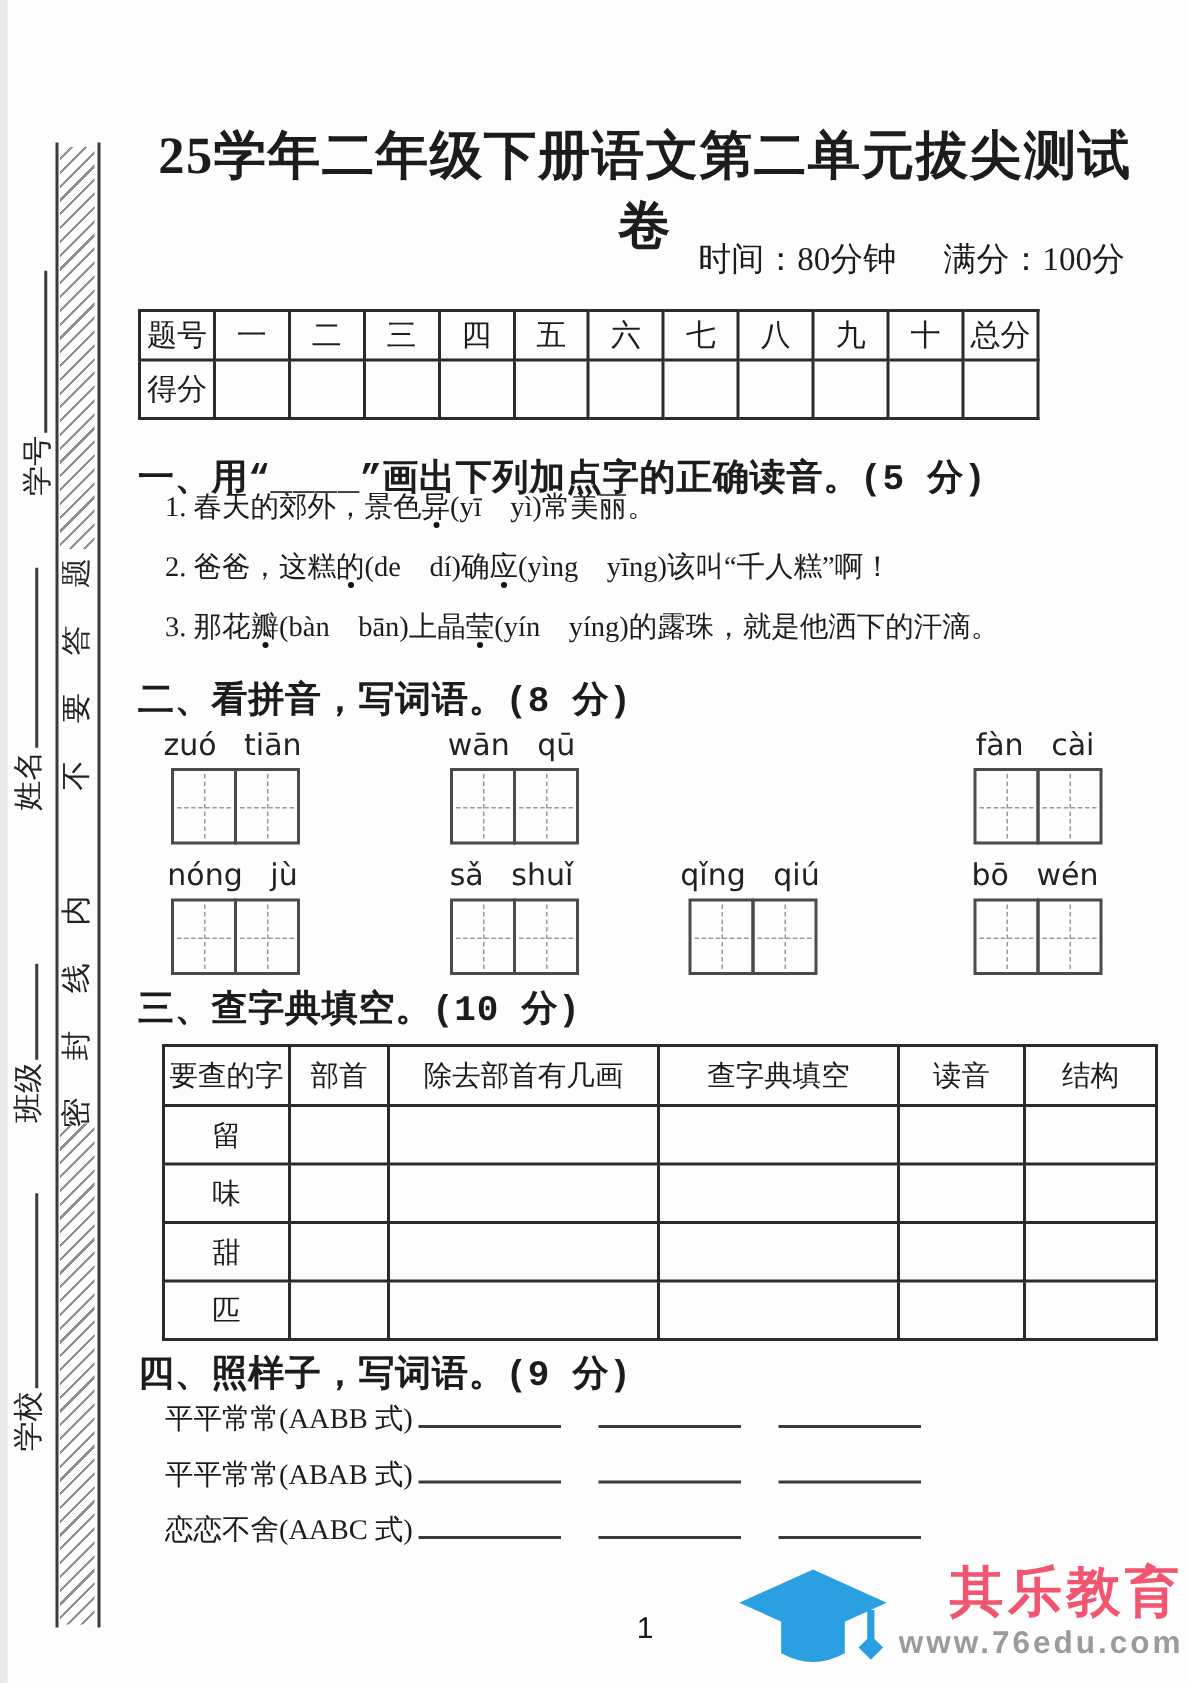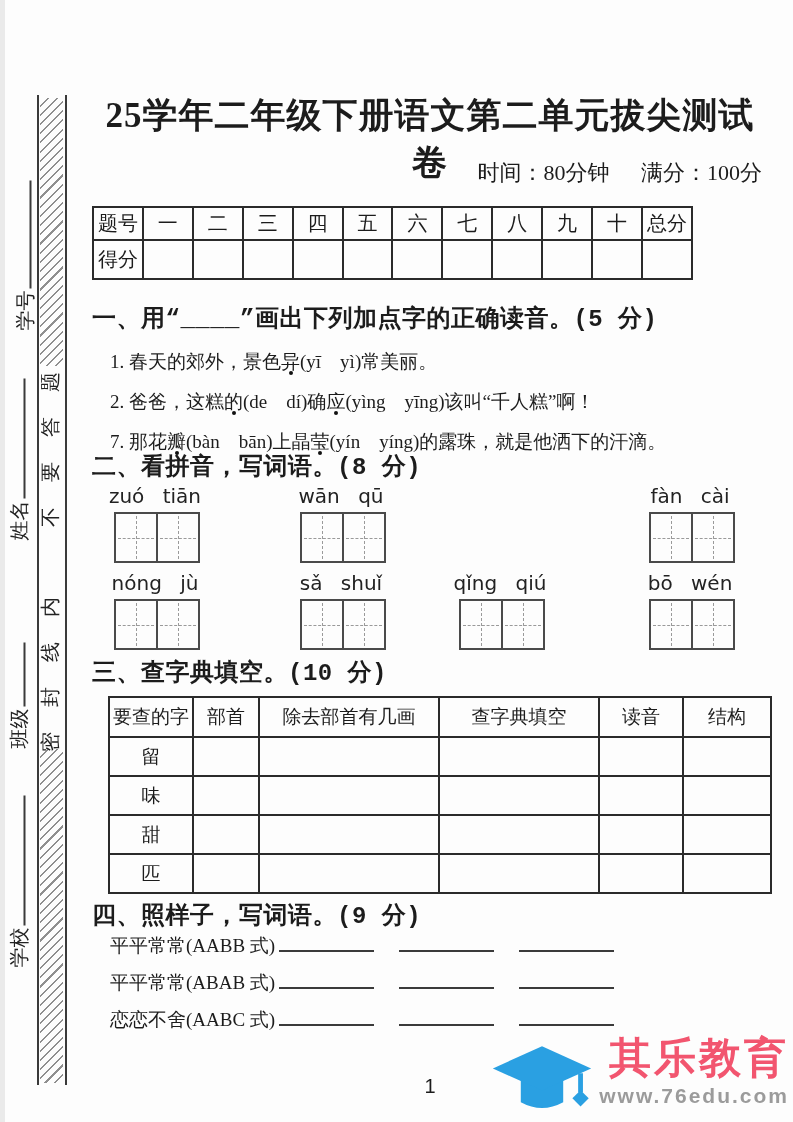--- a/index.html
+++ b/index.html
@@ -22,37 +22,37 @@
       font-size:20px;color:#222;}
   .sl-line{display:inline-block;height:2px;border-bottom:2px solid #3a3a3a;margin-left:2px;}
   .lab-xh{left:-55px;top:237px;width:160px;}
   .lab-xm{left:-66px;top:442px;width:170px;}
   .lab-bj{left:-37px;top:679px;width:112px;}
   .lab-xx{left:-70px;top:865px;width:178px;}
   .w108{width:108px}.w120{width:120px}.w64{width:64px}.w130{width:130px}
 
   
   .content{position:absolute;left:92px;top:0;width:676px;height:1122px;}
-  .paper-title{position:absolute;top:92px;left:0;width:676px;text-align:center;
+  .paper-title{position:absolute;top:80px;left:0;width:676px;text-align:center;
       font-size:35px;font-weight:700;letter-spacing:1px;}
-  .exam-meta{position:absolute;top:158px;right:6px;font-size:22px;}
+  .exam-meta{position:absolute;top:158px;right:18px;font-size:22px;}
   .exam-meta span{margin-left:26px;}
 
   table{border-collapse:collapse;}
   .score-table{position:absolute;top:206px;left:0;width:601px;table-layout:fixed;}
   .score-table th,.score-table td{border:2px solid #2b2b2b;font-size:20px;
       font-weight:normal;text-align:center;padding:0;}
   .score-table tr:first-child th,.score-table tr:first-child td{height:31px;}
   .score-table tr:last-child th,.score-table tr:last-child td{height:37px;}
 
   .sec-heading{position:absolute;left:0;font-family:Liberation Mono, monospace;
       font-weight:700;font-size:24px;letter-spacing:0.5px;}
   .sh1{top:302px;} .sh2{top:450px;} .sh3{top:656px;} .sh4{top:899px;}
 
-  .sentence-items{position:absolute;top:342px;left:18px;font-size:19px;line-height:40px;}
+  .sentence-items{position:absolute;top:319px;left:18px;font-size:19px;line-height:40px;}
   .dot-char{position:relative;}
   .dot-char::after{content:'';position:absolute;left:50%;bottom:-3px;width:4px;height:4px;
       margin-left:-2px;border-radius:50%;background:#111;}
 
   .pinyin-row{position:absolute;left:4px;width:676px;height:82px;}
   .pr0{top:484px;} .pr1{top:571px;}
   .py-group{position:absolute;top:0;width:82px;height:80px;}
   .pinyin-label{position:absolute;top:0;left:50%;transform:translateX(-50%);
       white-space:nowrap;font-family:"DejaVu Sans",sans-serif;font-size:20px;
       word-spacing:12px;color:#222;}
@@ -77,21 +77,21 @@
       border-bottom:2px solid #3a3a3a;margin-left:25px;}
   .answer-blank.first{margin-left:4px;}
 
   .page-number{position:absolute;top:1075px;left:0;width:676px;text-align:center;
       font-size:20px;font-family:"Liberation Sans",sans-serif;}
 
   
   .brand-logo{position:absolute;right:4px;top:1038px;width:300px;height:84px;}
   .cap{position:absolute;left:0;top:4px;}
   .brand-text{position:absolute;right:0;top:0;text-align:right;}
-  .brand-name{font-family:Liberation Mono, monospace;font-weight:900;font-size:42px;
+  .brand-name{font-family:Liberation Sans, sans-serif;font-weight:900;font-size:36px;
       letter-spacing:3px;line-height:46px;}
   .brand-url{font-family:"Liberation Sans",sans-serif;font-weight:700;font-size:21px;
       letter-spacing:2px;line-height:24px;}
 </style>
 </head>
 <body>
 
 <div class="page">
   <div class="scan-edge"></div>
 
@@ -152,21 +152,21 @@
             <td></td>
             <td></td>
           </tr>
         </tbody>
       </table>
 
     <div class="sec-heading sh1">一、用“____”画出下列加点字的正确读音。(5 分)</div>
     <div class="sentence-items" id="sec1-items">
         <div class="sentence"><span>1. 春天的郊外，景色</span><span class="dot-char">异</span><span>(yī　yì)常美丽。</span></div>
         <div class="sentence"><span>2. 爸爸，这糕</span><span class="dot-char">的</span><span>(de　dí)确</span><span class="dot-char">应</span><span>(yìng　yīng)该叫“千人糕”啊！</span></div>
-        <div class="sentence"><span>7. 那花</span><span class="dot-char">瓣</span><span>(bàn　bān)上晶</span><span class="dot-char">莹</span><span>(yín　yíng)的露珠，就是他洒下的汗滴。</span></div>
+        <div class="sentence"><span>3. 那花</span><span class="dot-char">瓣</span><span>(bàn　bān)上晶</span><span class="dot-char">莹</span><span>(yín　yíng)的露珠，就是他洒下的汗滴。</span></div>
       </div>
 
     <div class="sec-heading sh2">二、看拼音，写词语。(8 分)</div>
     <div class="pinyin-row pr0" id="pinyin-row-0">
         <div class="py-group" style="left: 18px;">
           <div class="pinyin-label">zuó tiān</div>
           <div class="tzg">
             <div class="tzg-cell"></div>
             <div class="tzg-cell"></div>
           </div>

